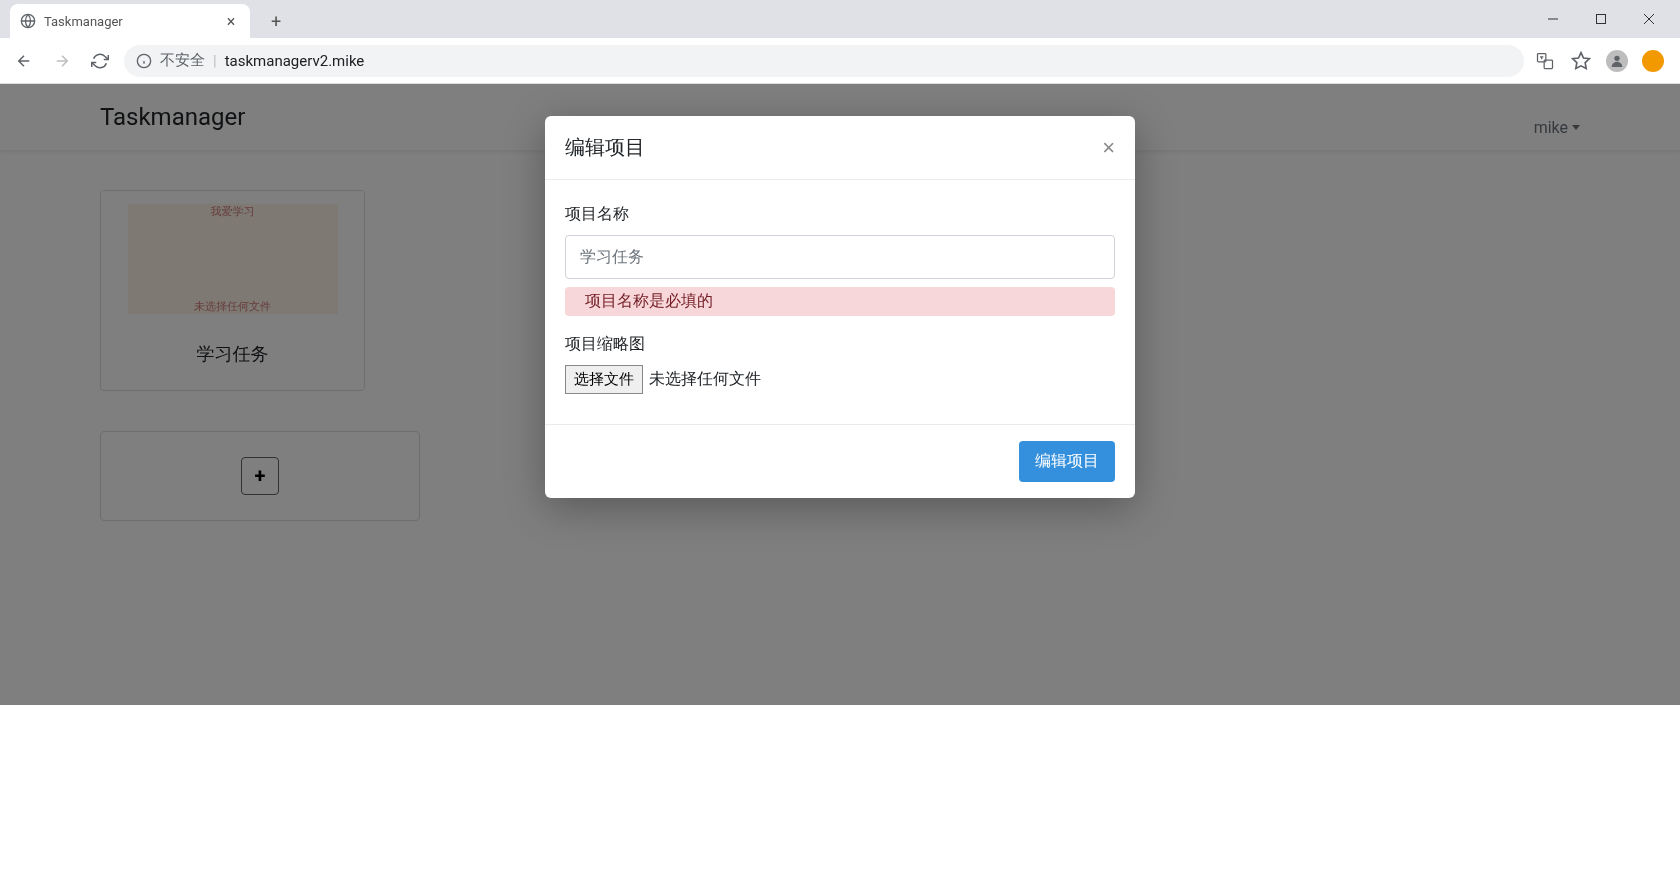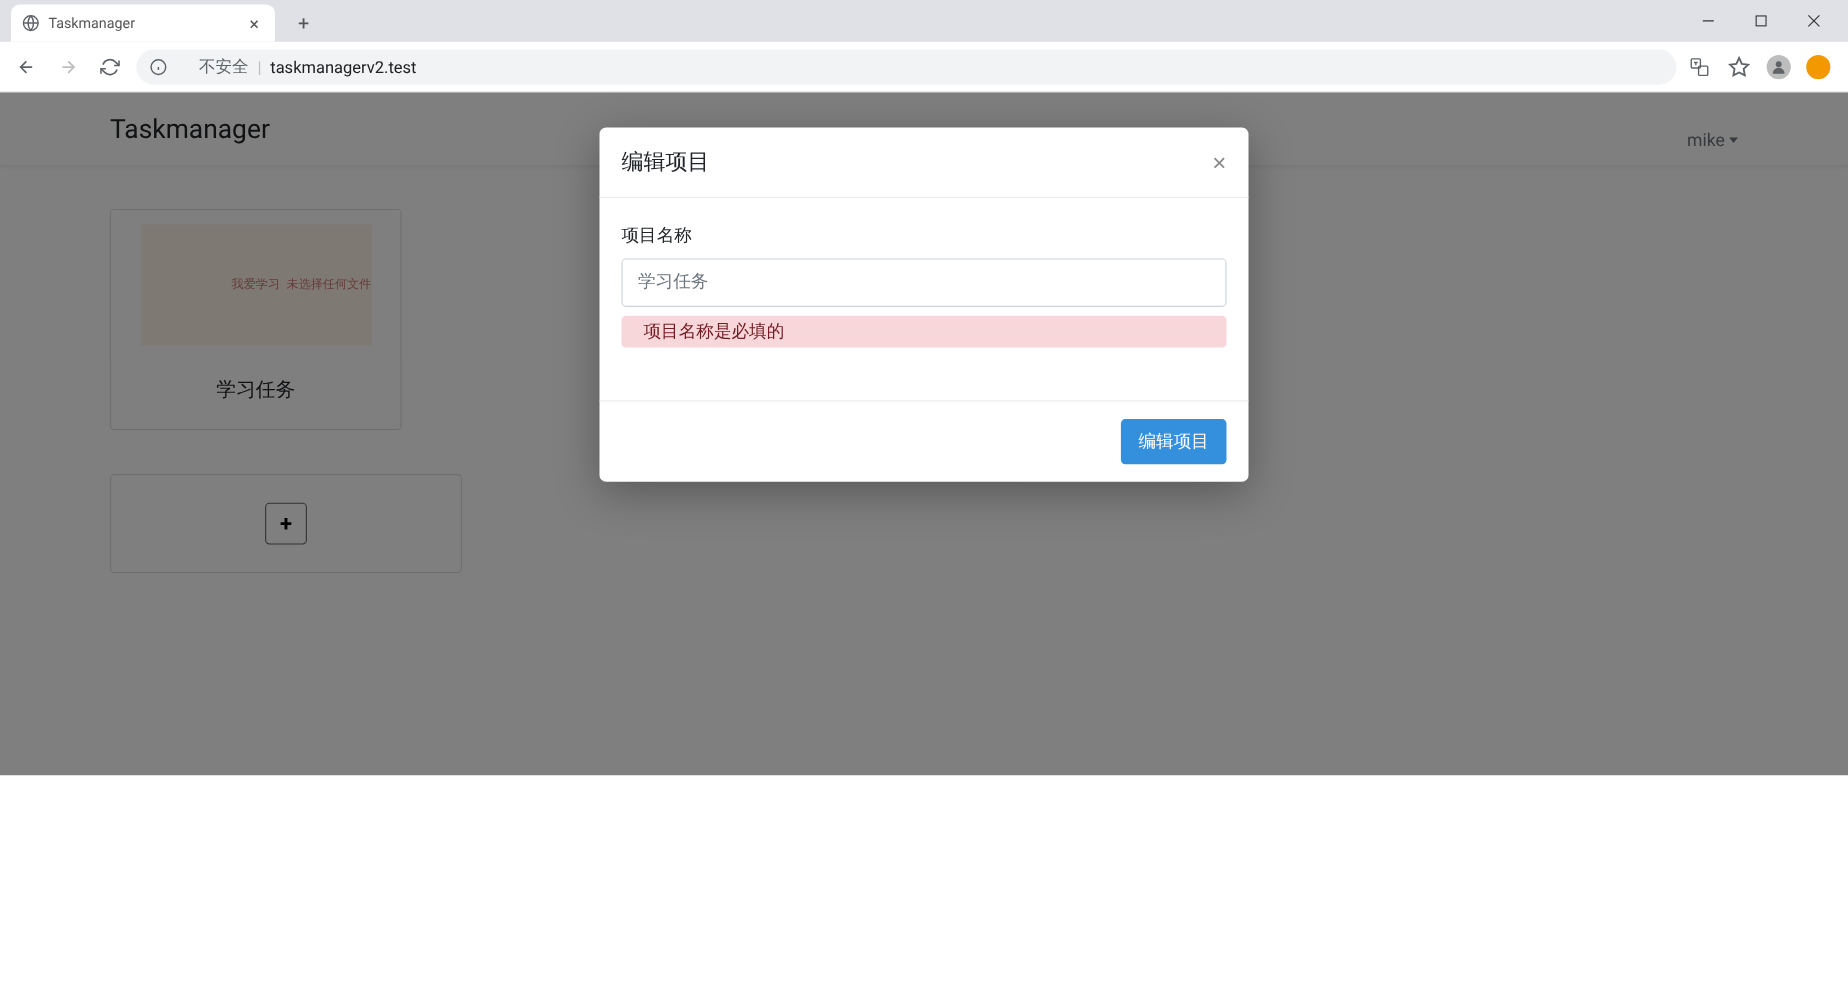--- a/index.html
+++ b/index.html
@@ -121,21 +121,20 @@
     }
     .omnibox .info-icon {
       width: 16px;
       height: 16px;
       display: inline-flex;
       align-items: center;
       justify-content: center;
     }
     .omnibox .insecure {
       color: #5f6368;
-      margin-left: 21px;
     }
     .omnibox .divider {
       color: #bdbdbd;
     }
     .omnibox .url {
       color: #202124;
     }
     .toolbar-icons {
       display: flex;
       align-items: center;
@@ -222,23 +221,24 @@
       background: #fff;
       font-size: 12px;
       color: #999;
     }
     .card-img-inner{
       width: 210px;
       height: 110px;
       background: linear-gradient(#fdf5e6, #fdf5e6);
       display:flex;
       align-items:center;
-      justify-content:flex-end;
+      justify-content:space-between;
       color:#c77;
       font-size:11px;
+      flex-direction: column;
       gap: 6px;
     }
     .card-title {
       text-align: center;
       padding: 16px 10px 24px;
       font-size: 18px;
       color: #212529;
     }
     .add-card {
       width: 320px;
@@ -425,21 +425,21 @@
     <div class="omnibox">
       <span class="info-icon">
         <svg width="16" height="16" viewBox="0 0 24 24" fill="none" stroke="#5f6368" stroke-width="2">
             <circle cx="12" cy="12" r="10"></circle>
             <line x1="12" y1="16" x2="12" y2="12"></line>
             <line x1="12" y1="8" x2="12.01" y2="8"></line>
           </svg>
       </span>
       <span class="insecure">不安全</span>
       <span class="divider">|</span>
-      <span class="url">taskmanagerv2.test</span>
+      <span class="url">taskmanagerv2.mike</span>
     </div>
     <div class="toolbar-icons">
       <span>
         <svg width="20" height="20" viewBox="0 0 24 24" fill="none" stroke="#5f6368" stroke-width="1.5">
             <rect x="3" y="3" width="10" height="10" rx="1"></rect>
             <rect x="11" y="11" width="10" height="10" rx="1"></rect>
             <path d="M6 7h4M8 7v3"></path>
           </svg>
       </span>
       <span>
@@ -489,19 +489,26 @@
       <div class="modal-header">
         <h5>编辑项目</h5>
         <button class="modal-close">×</button>
       </div>
       <div class="modal-body">
         <div class="form-group">
           <label class="form-label">项目名称</label>
           <input class="form-input" type="text" placeholder="学习任务" style="">
           <div class="error-msg">项目名称是必填的</div>
         </div>
+        <div class="form-group" style="margin-bottom:0">
+          <label class="form-label">项目缩略图</label>
+          <div class="file-row">
+            <button class="file-btn">选择文件</button>
+            <span>未选择任何文件</span>
+          </div>
+        </div>
       </div>
       <div class="modal-footer">
         <button class="btn-primary">编辑项目</button>
       </div>
     </div>
   </div>
 </div>
 
 </body></html>

